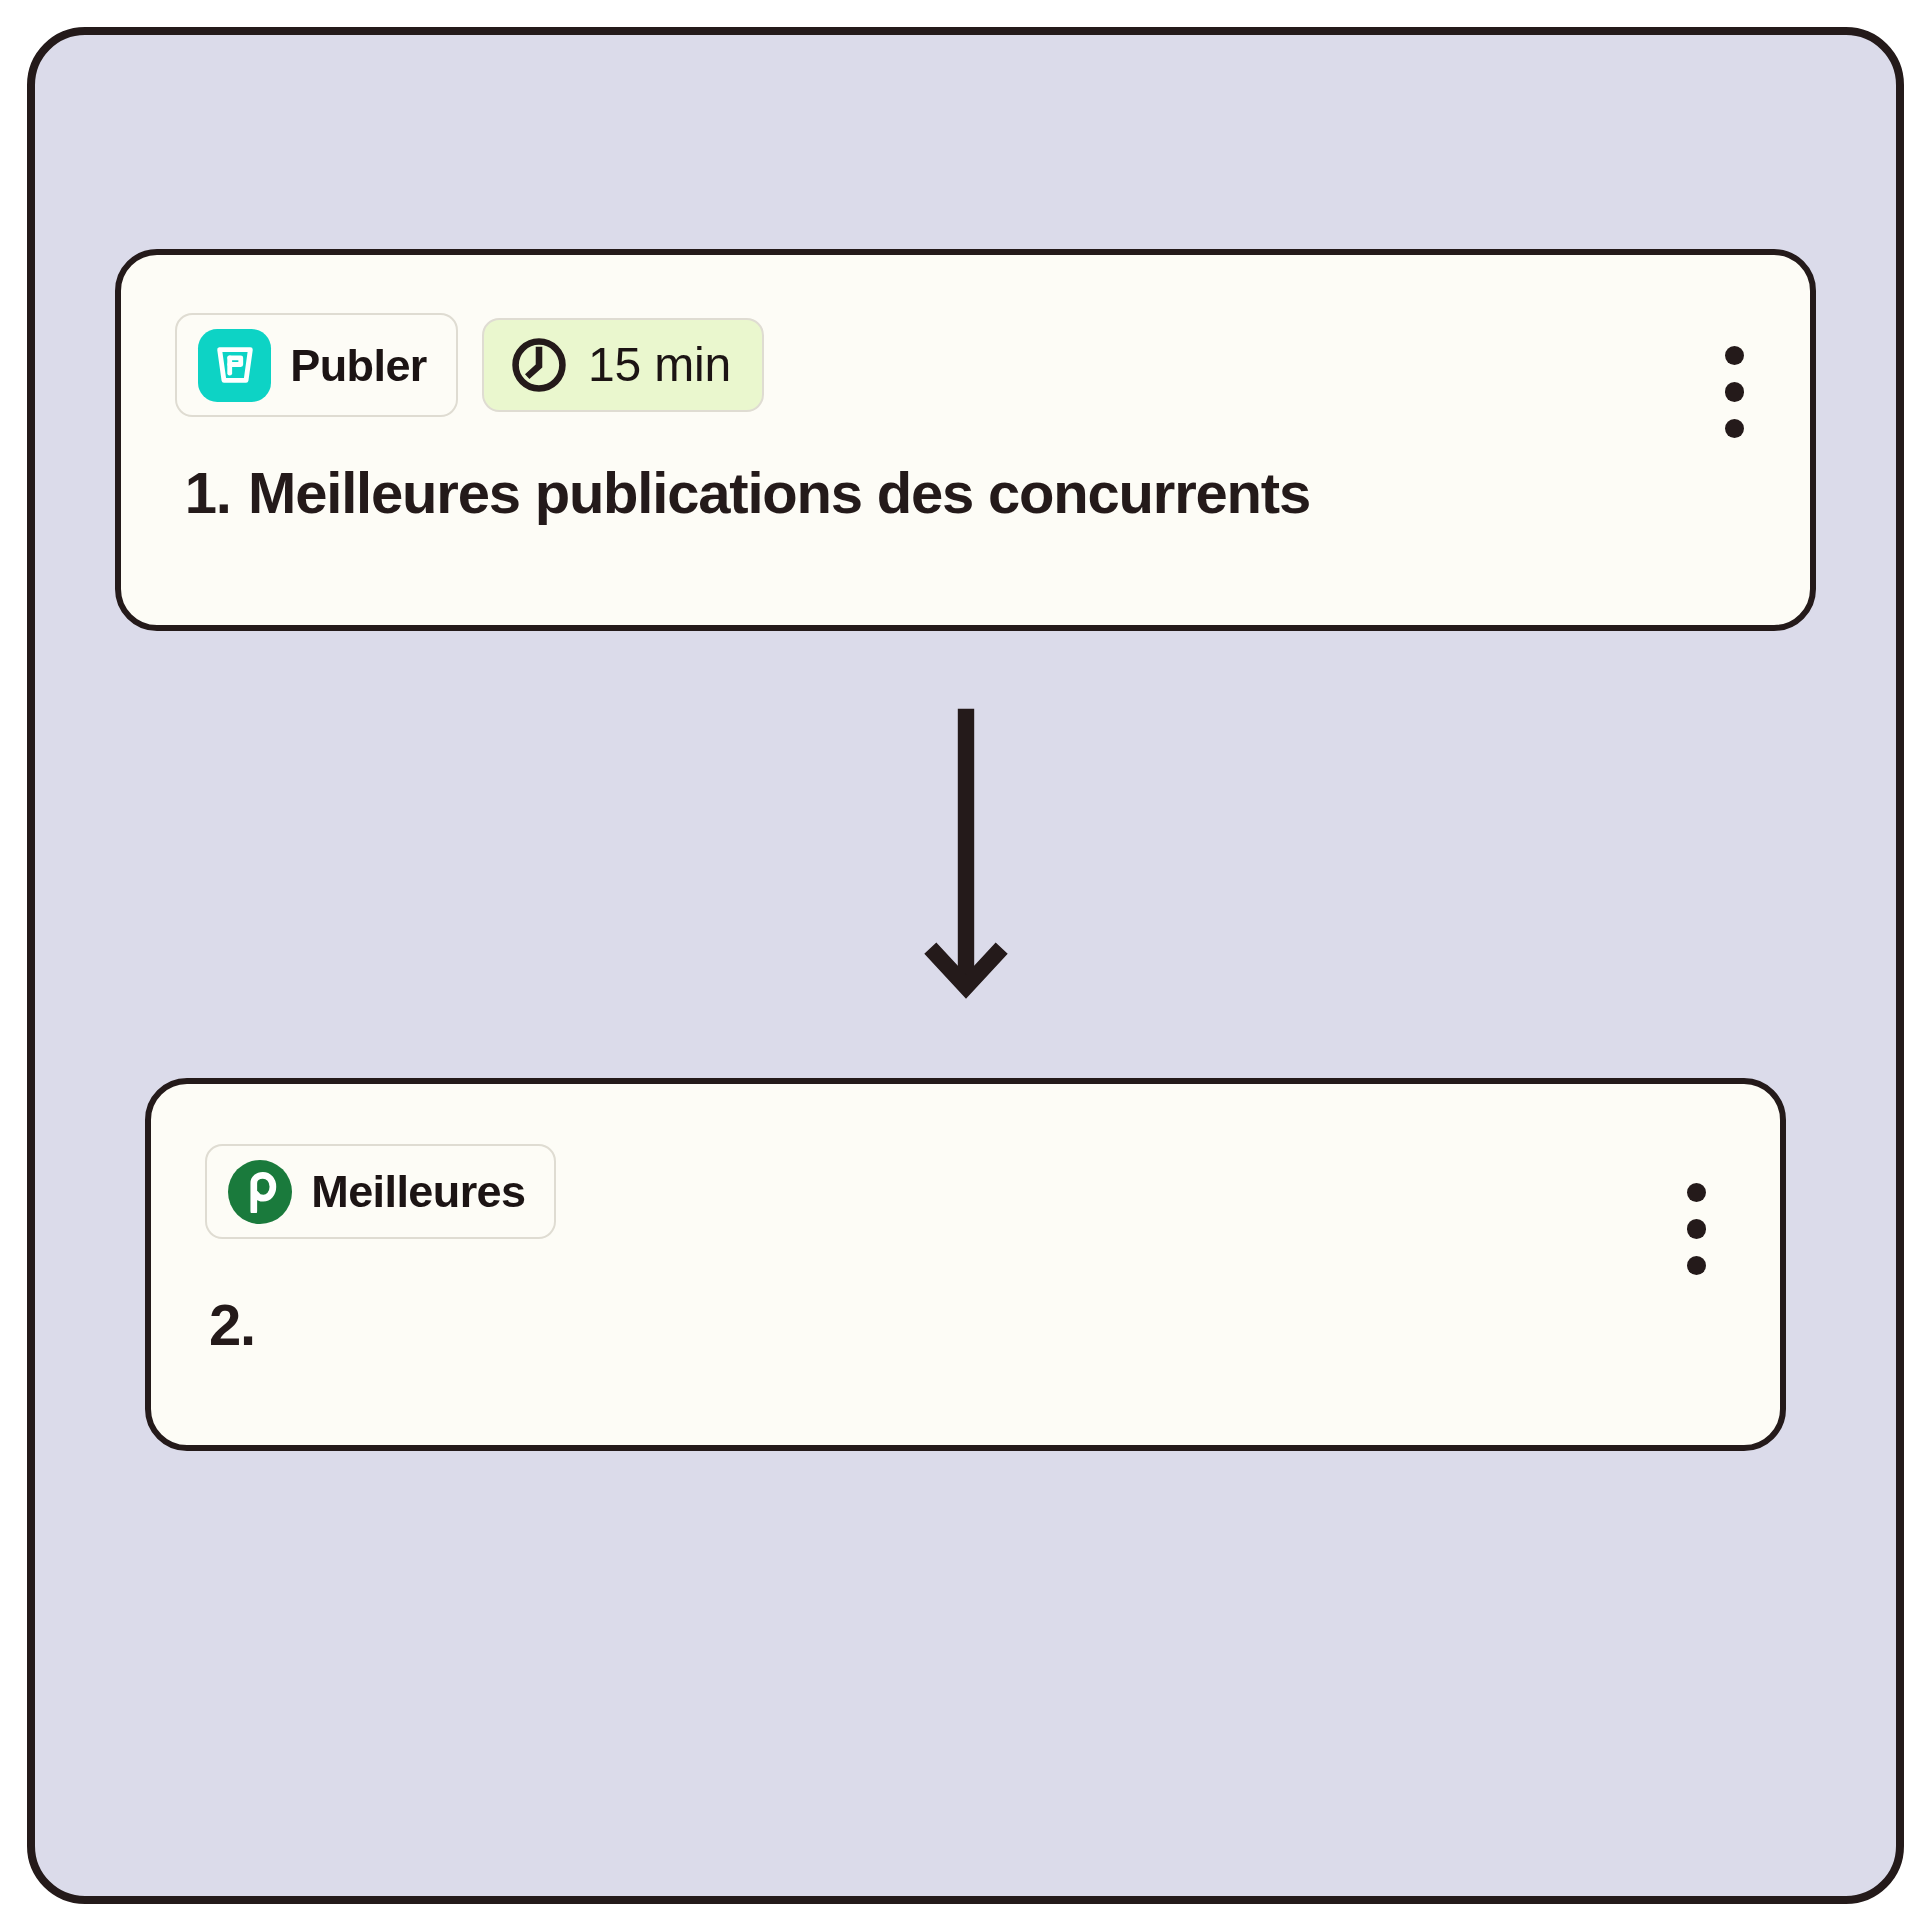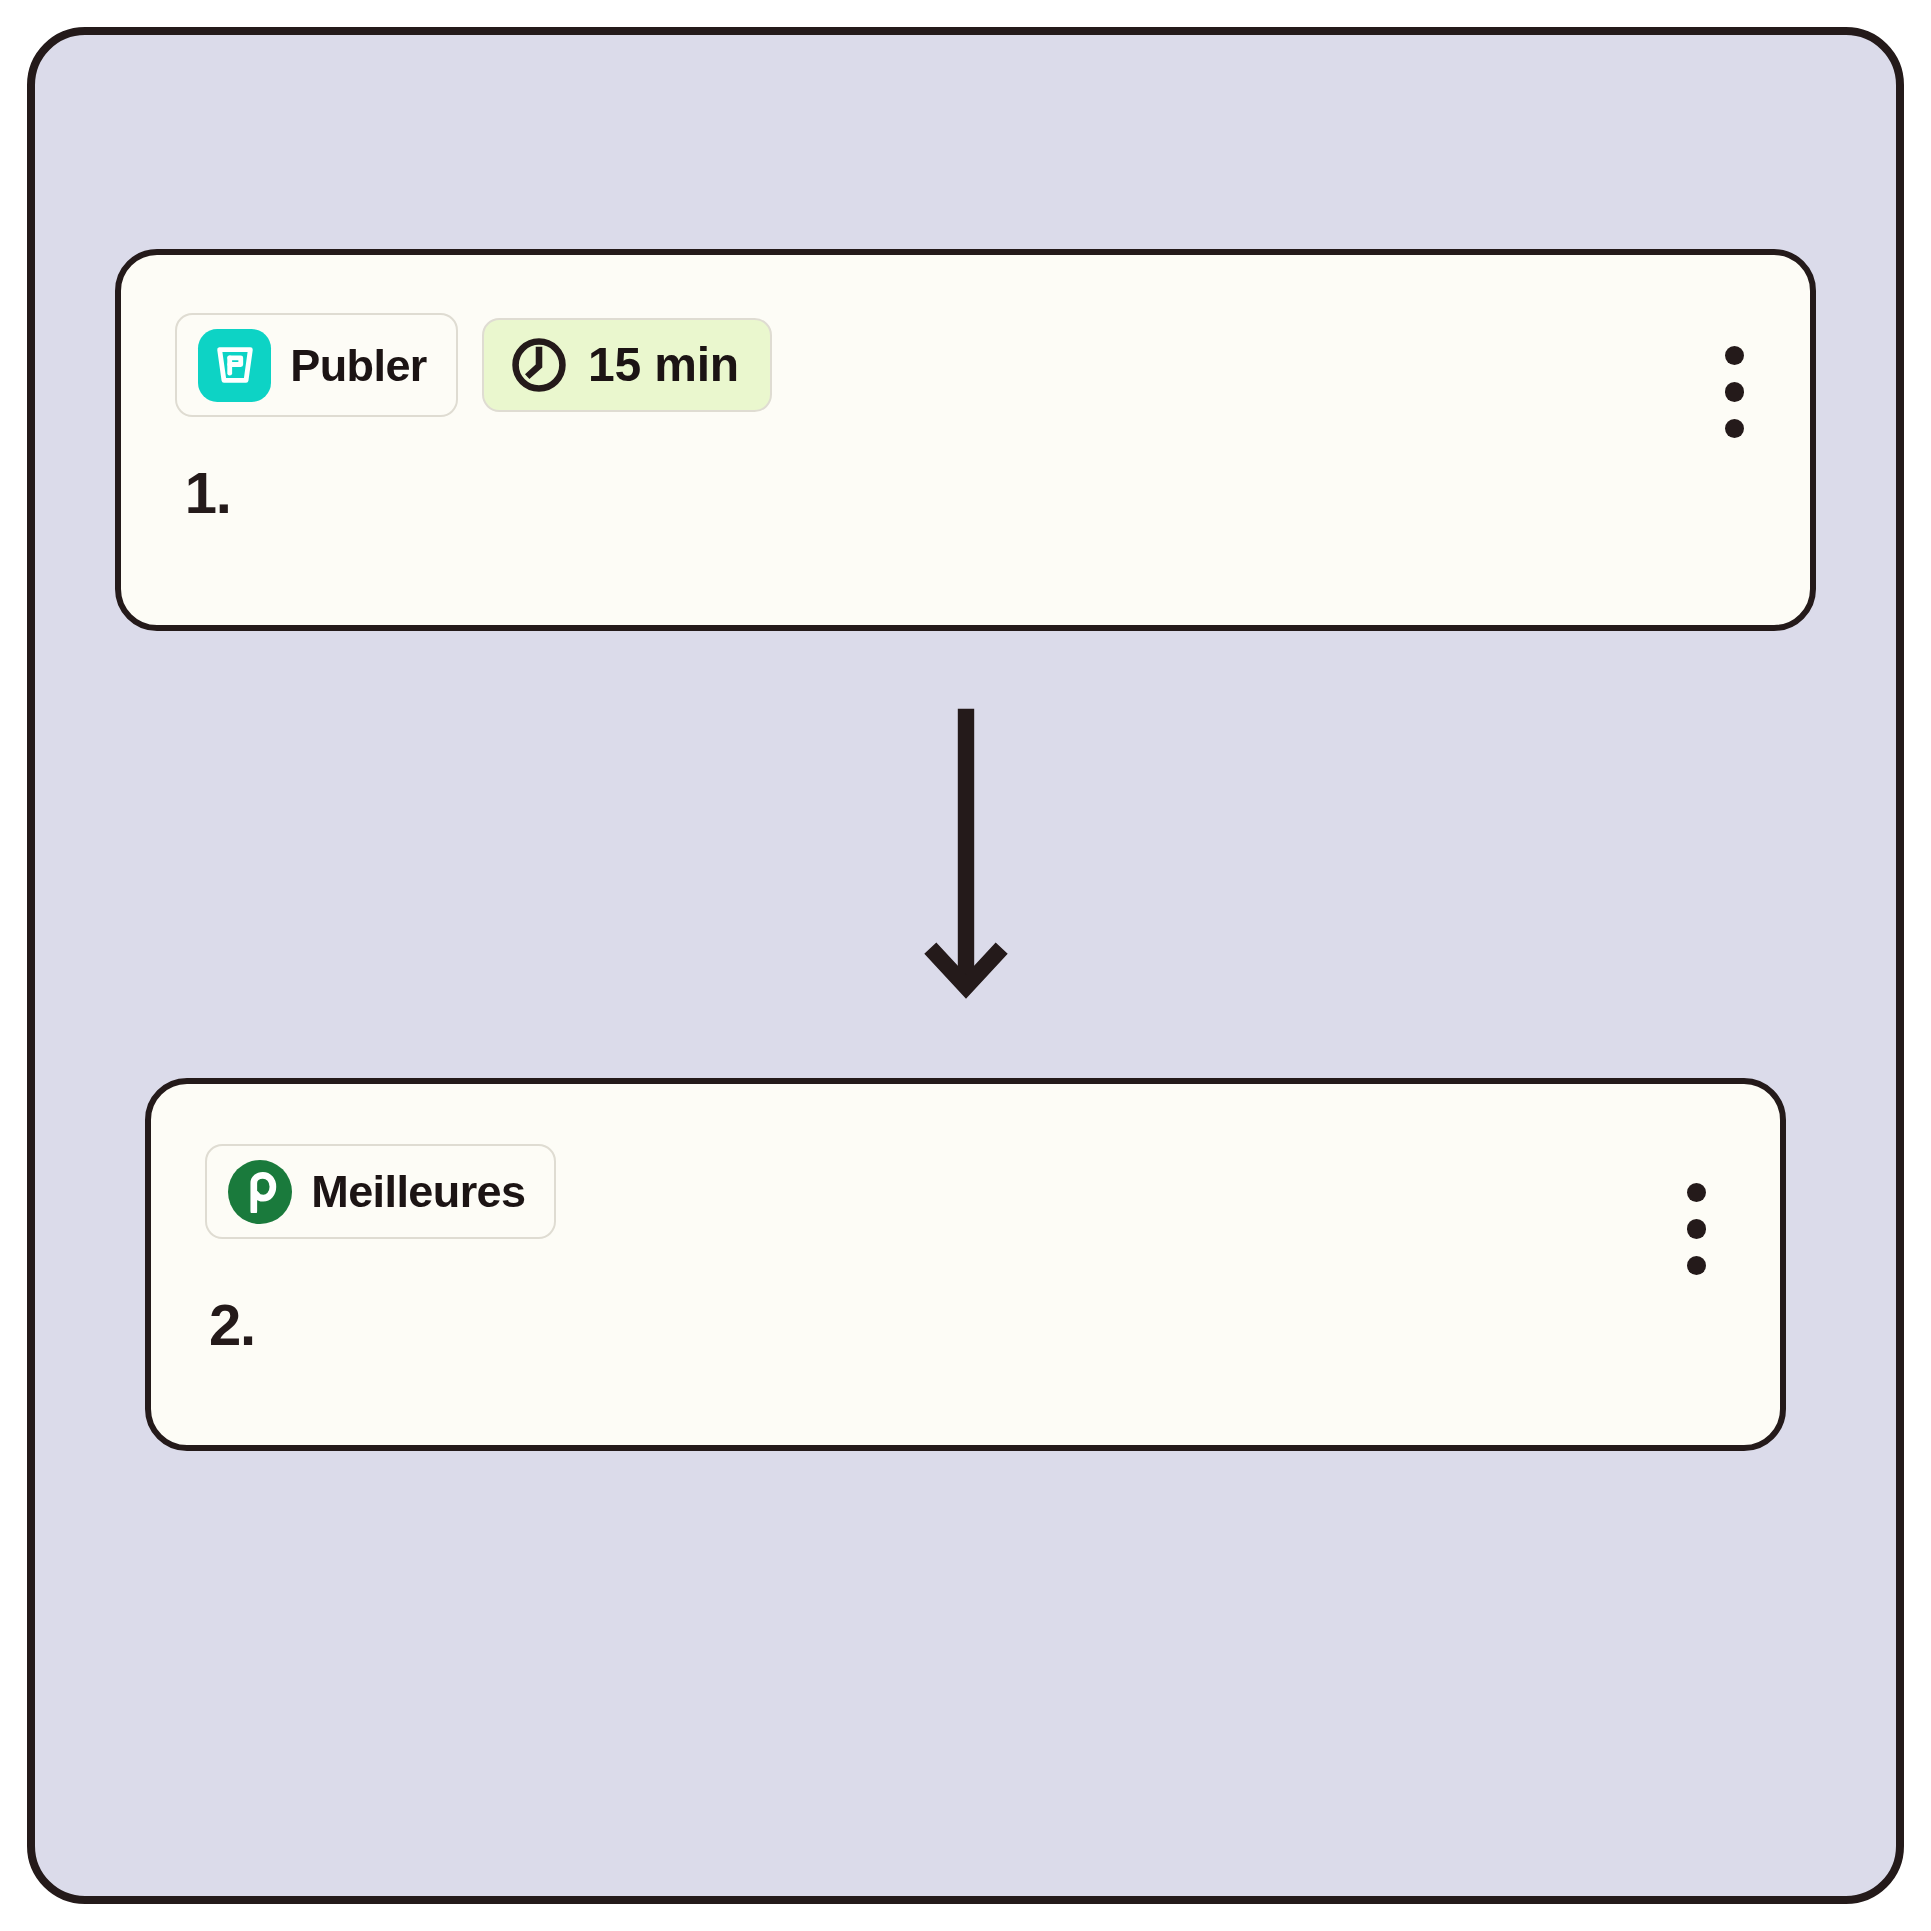--- a/index.html
+++ b/index.html
@@ -95,21 +95,21 @@
   }
 
   .badge-label {
     font-size: 45px;
     font-weight: 700;
     color: #1C1414;
     letter-spacing: -0.6px;
     line-height: 1;
   }
   .badge--time .badge-label {
-    font-weight: 700;
+    font-weight: 400;
     font-size: 48px;
     letter-spacing: -0.2px;
   }
 
   
   .publer-mark {
     width: 73px;
     height: 73px;
     border-radius: 19.3px;
     background: #0DD3C5;
@@ -223,20 +223,21 @@
         </div>
 
         <div class="kebab-menu kebab--one">
           <span class="dot"></span>
           <span class="dot"></span>
           <span class="dot"></span>
         </div>
 
         <div class="card-title">
           <span class="step-number">1.</span>
+          <span class="step-text">Meilleures publications des concurrents</span>
         </div>
 
       </div>
 
       <div class="connector">
         <svg width="116" height="299" viewBox="0 0 120 310" aria-hidden="true">
           <path d="M60 4 V282" stroke="#241A1A" stroke-width="17" fill="none" stroke-linecap="butt"></path>
           <path d="M23 252 L60 292 L97 252" stroke="#241A1A" stroke-width="17" fill="none" stroke-linecap="butt" stroke-linejoin="miter"></path>
         </svg>
       </div>

